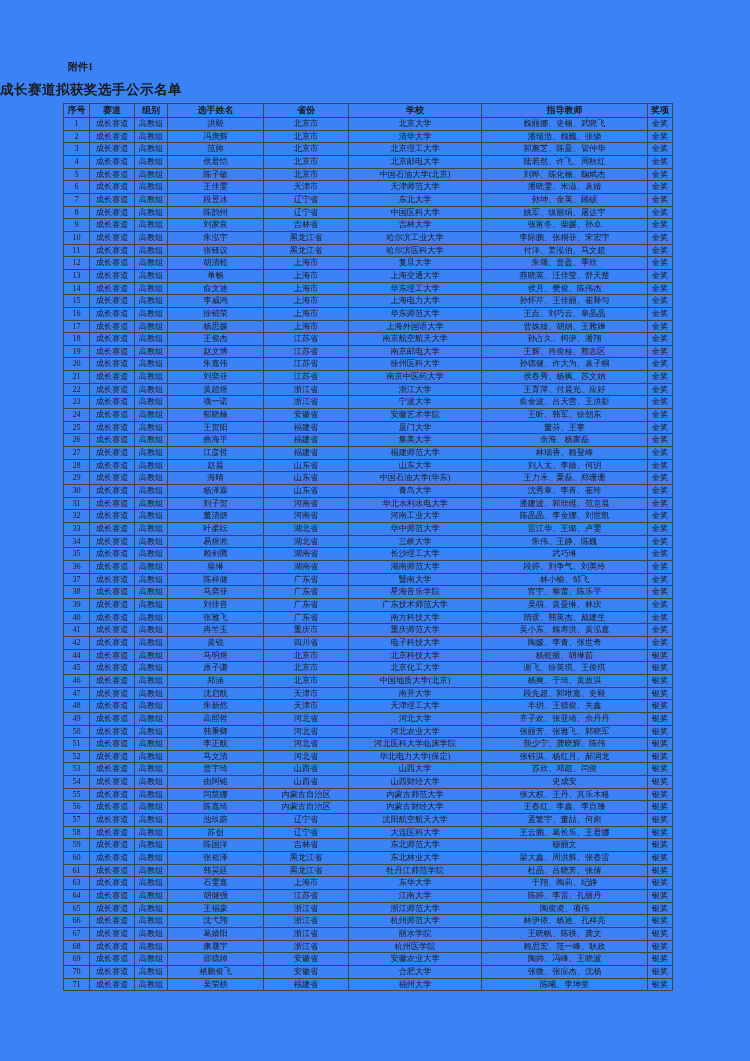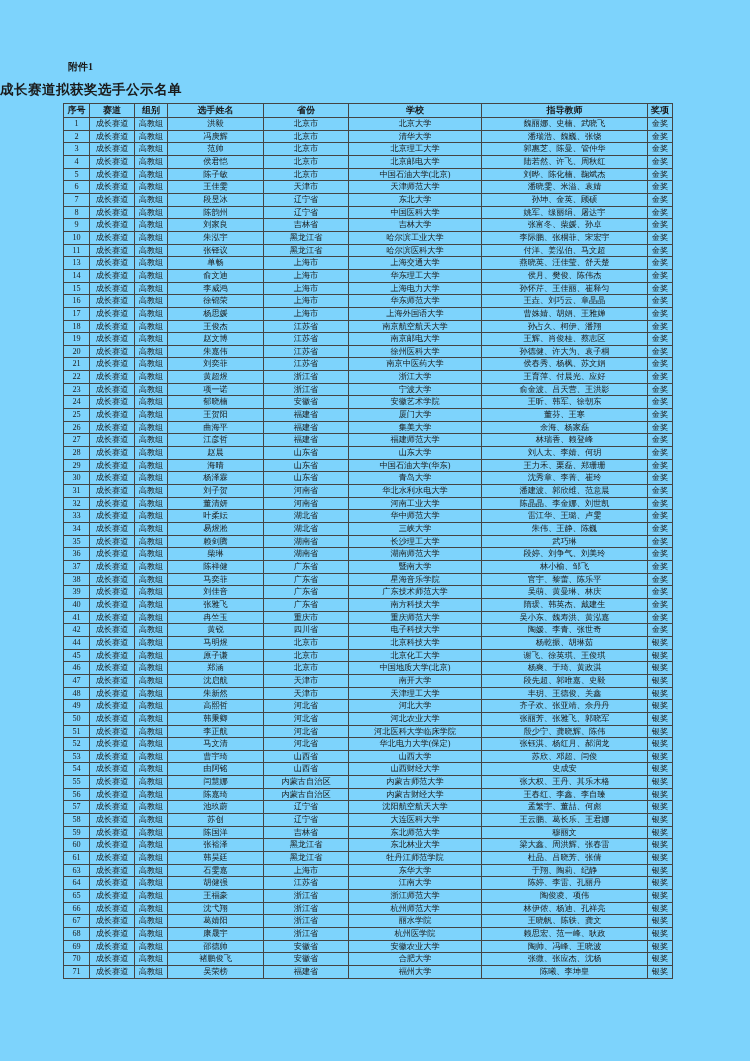--- a/index.html
+++ b/index.html
@@ -4,21 +4,21 @@
 <style>
   html, body {
     margin: 0;
     padding: 0;
     background: #ffffff;
   }
   .page {
     position: relative;
     width: 750px;
     height: 1061px;
-    background: #7dd3fc;
+    background: #3b82f6;
     font-family: "Liberation Serif", "DejaVu Serif", serif;
     color: #1a1a1a;
     overflow: hidden;
   }
   .attachment-label {
     position: absolute;
     left: 68px;
     top: 60px;
     font-size: 10px;
     font-weight: bold;
@@ -205,20 +205,30 @@
           <td>11</td>
           <td>成长赛道</td>
           <td>高教组</td>
           <td>张铎议</td>
           <td>黑龙江省</td>
           <td>哈尔滨医科大学</td>
           <td>付洋、姜泓伯、马文超</td>
           <td>金奖</td>
         </tr>
         <tr>
+          <td>12</td>
+          <td>成长赛道</td>
+          <td>高教组</td>
+          <td>胡清乾</td>
+          <td>上海市</td>
+          <td>复旦大学</td>
+          <td>朱颂、曹盈、季欣</td>
+          <td>金奖</td>
+        </tr>
+        <tr>
           <td>13</td>
           <td>成长赛道</td>
           <td>高教组</td>
           <td>单畅</td>
           <td>上海市</td>
           <td>上海交通大学</td>
           <td>燕晓英、汪佳莹、舒天楚</td>
           <td>金奖</td>
         </tr>
         <tr>

